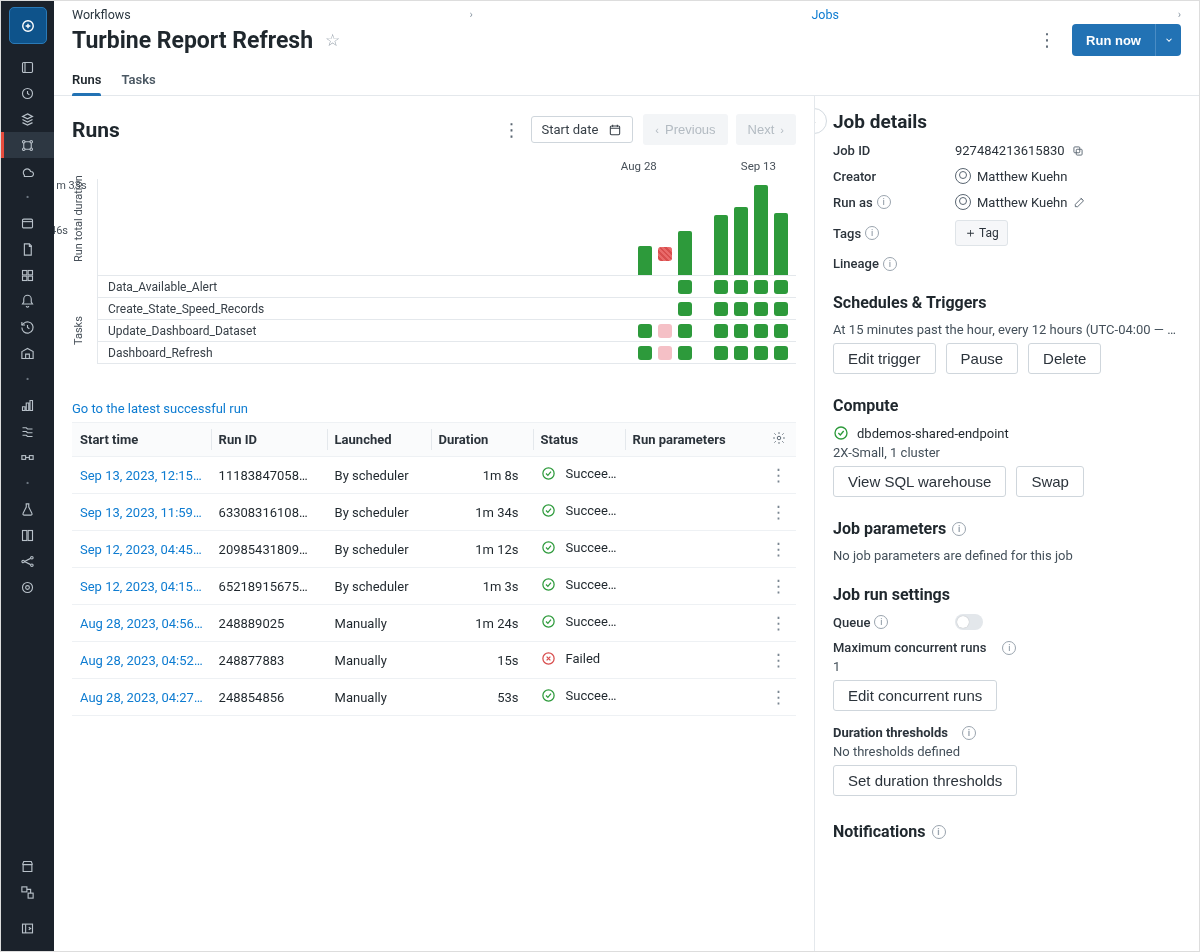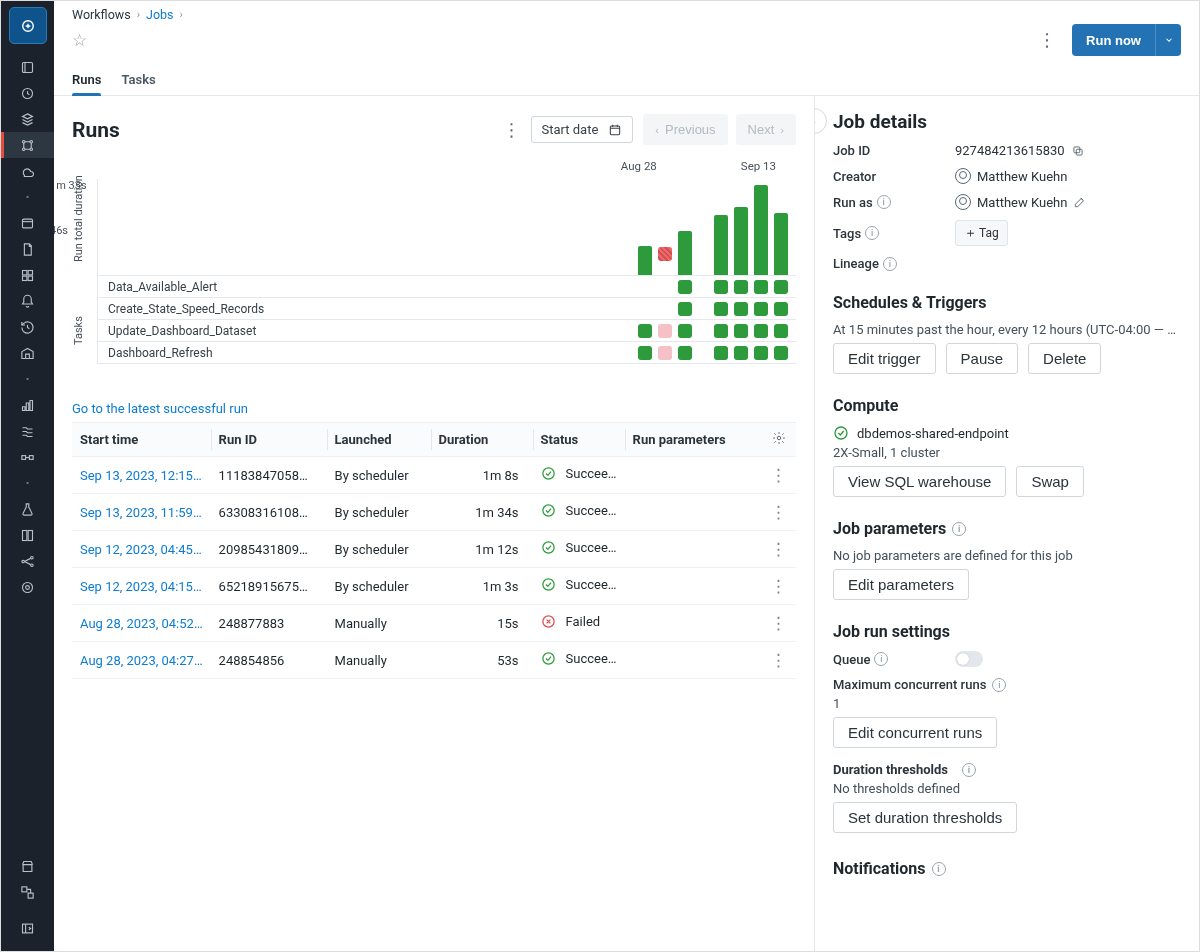--- a/index.html
+++ b/index.html
@@ -43,21 +43,21 @@
   }
   .sidenav .dot {color:#6c7680;font-size:20px;line-height:1;}
   .sidenav .spacer-bottom { flex:1; }
 
   
   .main { flex:1; display:flex; flex-direction:column; }
   .crumbs {
     padding: 6px 18px 0 18px;
     font-size: 12.5px;
     color: #4b5863;
-    display:flex;align-items:center; gap:6px;
+    display:flex;align-items:center; gap:6px;justify-content:space-between;
   }
   .crumbs a { color:#0e7cd1; text-decoration:none; }
   .crumbs a.dark { color:#2b3740; }
   .crumbs .chev { color:#8a97a3; font-size:11px; }
   .title-row {
     display:flex; align-items:center; padding: 2px 18px 8px 18px;
   }
   .title-row h1 { font-size:23px; font-weight:700; color:#1f272d; margin-right:12px; }
   .star { color:#9aa4ae; font-size:17px; }
   .title-row .spacer { flex:1; }
@@ -369,20 +369,21 @@
 </div>
 
 <div class="main">
   <div class="crumbs">
     <a href="#" class="dark">Workflows</a>
     <span class="chev">›</span>
     <a href="#">Jobs</a>
     <span class="chev">›</span>
   </div>
   <div class="title-row">
+    <h1>Turbine Report Refresh</h1>
     <span class="star">☆</span>
     <div class="spacer"></div>
     <span class="more-v">⋮</span>
     <div class="runnow-wrap">
       <button class="btn runnow">Run now</button>
       <button class="btn runnow-drop">
         <svg width="10" height="10" viewBox="0 0 24 24" fill="none" stroke="currentColor" stroke-width="2.5">
             <path d="M6 9l6 6 6-6"></path>
           </svg>
       </button>
@@ -586,20 +587,35 @@
                   <svg width="15" height="15" viewBox="0 0 24 24" fill="none" stroke="#2d9a3b" stroke-width="2">
                     <circle cx="12" cy="12" r="9"></circle>
                     <path d="M8 12l3 3 5-6"></path>
                   </svg>
                   <span>Succee…</span>
                 </span></td>
               <td></td>
               <td class="row-more">⋮</td>
             </tr>
             <tr>
+              <td class="link"><a href="#">Aug 28, 2023, 04:56…</a></td>
+              <td>248889025</td>
+              <td>Manually</td>
+              <td style="text-align:right;padding-right:14px">1m 24s</td>
+              <td><span class="status-pill">
+                  <svg width="15" height="15" viewBox="0 0 24 24" fill="none" stroke="#2d9a3b" stroke-width="2">
+                    <circle cx="12" cy="12" r="9"></circle>
+                    <path d="M8 12l3 3 5-6"></path>
+                  </svg>
+                  <span>Succee…</span>
+                </span></td>
+              <td></td>
+              <td class="row-more">⋮</td>
+            </tr>
+            <tr>
               <td class="link"><a href="#">Aug 28, 2023, 04:52…</a></td>
               <td>248877883</td>
               <td>Manually</td>
               <td style="text-align:right;padding-right:14px">15s</td>
               <td><span class="status-pill">
                   <svg width="15" height="15" viewBox="0 0 24 24" fill="none" stroke="#d84d4d" stroke-width="2">
                     <circle cx="12" cy="12" r="9"></circle>
                     <path d="M9 9l6 6M15 9l-6 6"></path>
                   </svg>
                   <span>Failed</span>
@@ -701,35 +717,32 @@
       <div class="btn-row">
         <button class="out-btn">View SQL warehouse</button>
         <button class="out-btn">Swap</button>
       </div>
 
       <h3>
           <span>Job parameters</span>
           <span class="info-icn">i</span>
         </h3>
       <div class="desc">No job parameters are defined for this job</div>
-      <div class="btn-row">
-        <button class="out-btn">Edit parameters</button>
-      </div>
 
       <h3>Job run settings</h3>
       <div class="meta-row">
         <div class="k">
             <span>Queue</span>
             <span class="info-icn">i</span>
           </div>
         <div class="v">
             <span class="toggle"></span>
           </div>
       </div>
-      <div class="desc" style="display:flex;align-items:center;gap:6px;font-weight:500;color:#2b333b">
+      <div class="desc" style="display:flex;align-items:center;gap:16px;font-weight:500;color:#2b333b">
         <span>Maximum concurrent runs</span>
         <span class="info-icn">i</span>
       </div>
       <div class="desc" style="margin:4px 0 4px">1</div>
       <div class="btn-row">
         <button class="out-btn">Edit concurrent runs</button>
       </div>
       <div class="desc" style="display:flex;align-items:center;gap:14px;font-weight:700;color:#2b333b;margin-top:14px">
         <span>Duration thresholds</span>
         <span class="info-icn">i</span>

